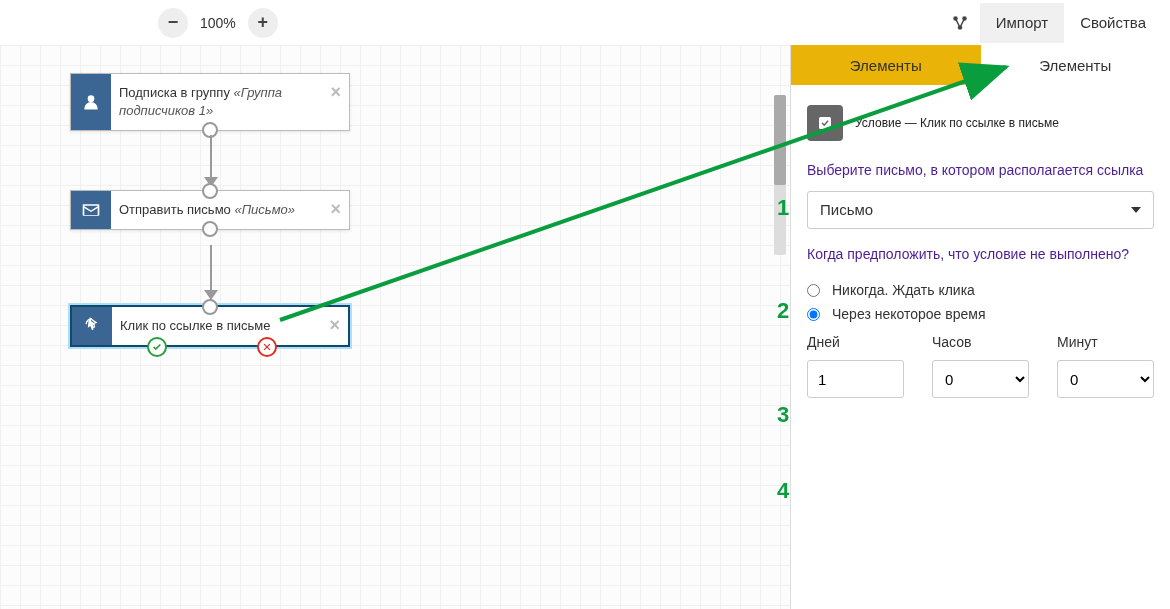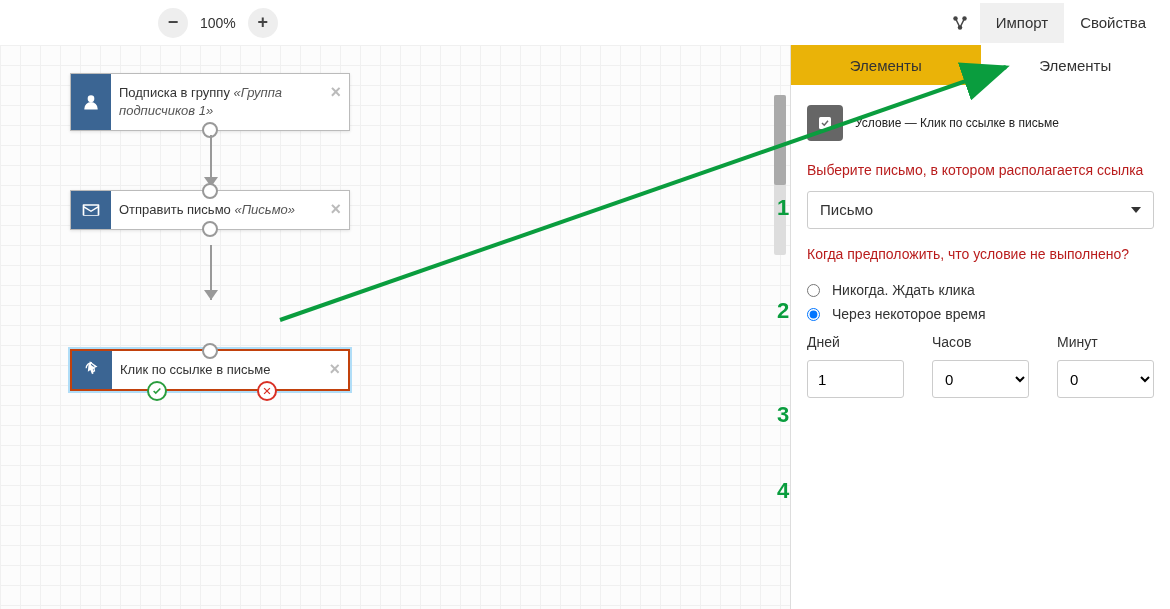--- a/index.html
+++ b/index.html
@@ -11,21 +11,21 @@
     .zoom-level { padding: 0 10px; font-size: 14px; color: #333; }
     .topbar-right { display: flex; align-items: center; gap: 0; }
     .icon-btn { width: 40px; height: 40px; background: #fff; border: none; display: flex; align-items: center; justify-content: center; cursor: pointer; }
     .text-btn { height: 40px; background: #fff; border: none; padding: 0 16px; font-size: 15px; color: #333; cursor: pointer; }
     .text-btn.with-bg { background: #f0f0f0; }
     
     .canvas { position: absolute; top: 45px; left: 0; width: 790px; height: 564px; background: #fcfcfc; }
     .grid-bg { position: absolute; inset: 0; background-image: linear-gradient(to right, #f0f0f0 1px, transparent 1px), linear-gradient(to bottom, #f0f0f0 1px, transparent 1px); background-size: 20px 20px; }
     
     .node { position: absolute; width: 280px; display: flex; align-items: stretch; background: #fff; border: 1px solid #bbb; box-shadow: 0 1px 3px rgba(0,0,0,0.1); }
-    .node.selected { border: 2px solid #c2410c; box-shadow: 0 0 0 2px #b0ddf7; margin-top: 44px; }
+    .node.selected { border: 2px solid #0c4a6e; box-shadow: 0 0 0 2px #b0ddf7; }
     .node-icon { width: 40px; background: #3b6593; display: flex; align-items: center; justify-content: center; }
     .node-icon svg { fill: #fff; }
     .node-body { flex: 1; padding: 10px 8px; position: relative; font-size: 13px; line-height: 1.4; }
     .node-body .italic { font-style: italic; color: #555; }
     .node-close { position: absolute; top: 6px; right: 8px; color: #bbb; font-size: 18px; font-weight: bold; cursor: pointer; }
     
     .connector { position: absolute; width: 16px; height: 16px; border-radius: 50%; background: #fff; border: 2px solid #999; left: 50%; transform: translateX(-50%); }
     .connector.out { bottom: -8px; }
     .connector.in { top: -8px; }
     
@@ -44,21 +44,21 @@
     .tabs { display: flex; height: 40px; }
     .tab { flex: 1; display: flex; align-items: center; justify-content: center; font-size: 15px; color: #333; cursor: pointer; }
     .tab.inactive { background: #eab308; }
     .tab.active { background: #fff; }
     
     .section-header { display: flex; align-items: center; gap: 12px; padding: 20px 16px; }
     .section-icon { width: 36px; height: 36px; background: #666; border-radius: 4px; display: flex; align-items: center; justify-content: center; }
     .section-title { font-size: 12px; color: #222; }
     
     .field-group { padding: 0 16px 16px; }
-    .field-label { font-size: 14px; color: #b91c1c; margin-bottom: 10px; line-height: 1.4; }
+    .field-label { font-size: 14px; color: #4c1d95; margin-bottom: 10px; line-height: 1.4; }
     .select { width: 100%; height: 38px; border: 1px solid #ccc; border-radius: 3px; padding: 0 12px; font-size: 15px; color: #333; background: #fff; display: flex; align-items: center; justify-content: space-between; cursor: pointer; }
     .select-arrow { width: 0; height: 0; border-left: 5px solid transparent; border-right: 5px solid transparent; border-top: 6px solid #333; }
     
     .radio-row { display: flex; align-items: center; gap: 12px; margin-bottom: 8px; padding: 0 16px; font-size: 14px; }
     .radio-row input { margin: 0; }
     
     .time-row { display: flex; gap: 28px; padding: 0 16px; margin-top: 12px; }
     .time-col { flex: 1; }
     .time-label { font-size: 14px; color: #333; margin-bottom: 10px; }
     .time-input { width: 100%; height: 38px; border: 1px solid #ccc; border-radius: 3px; padding: 0 10px; font-size: 15px; }

